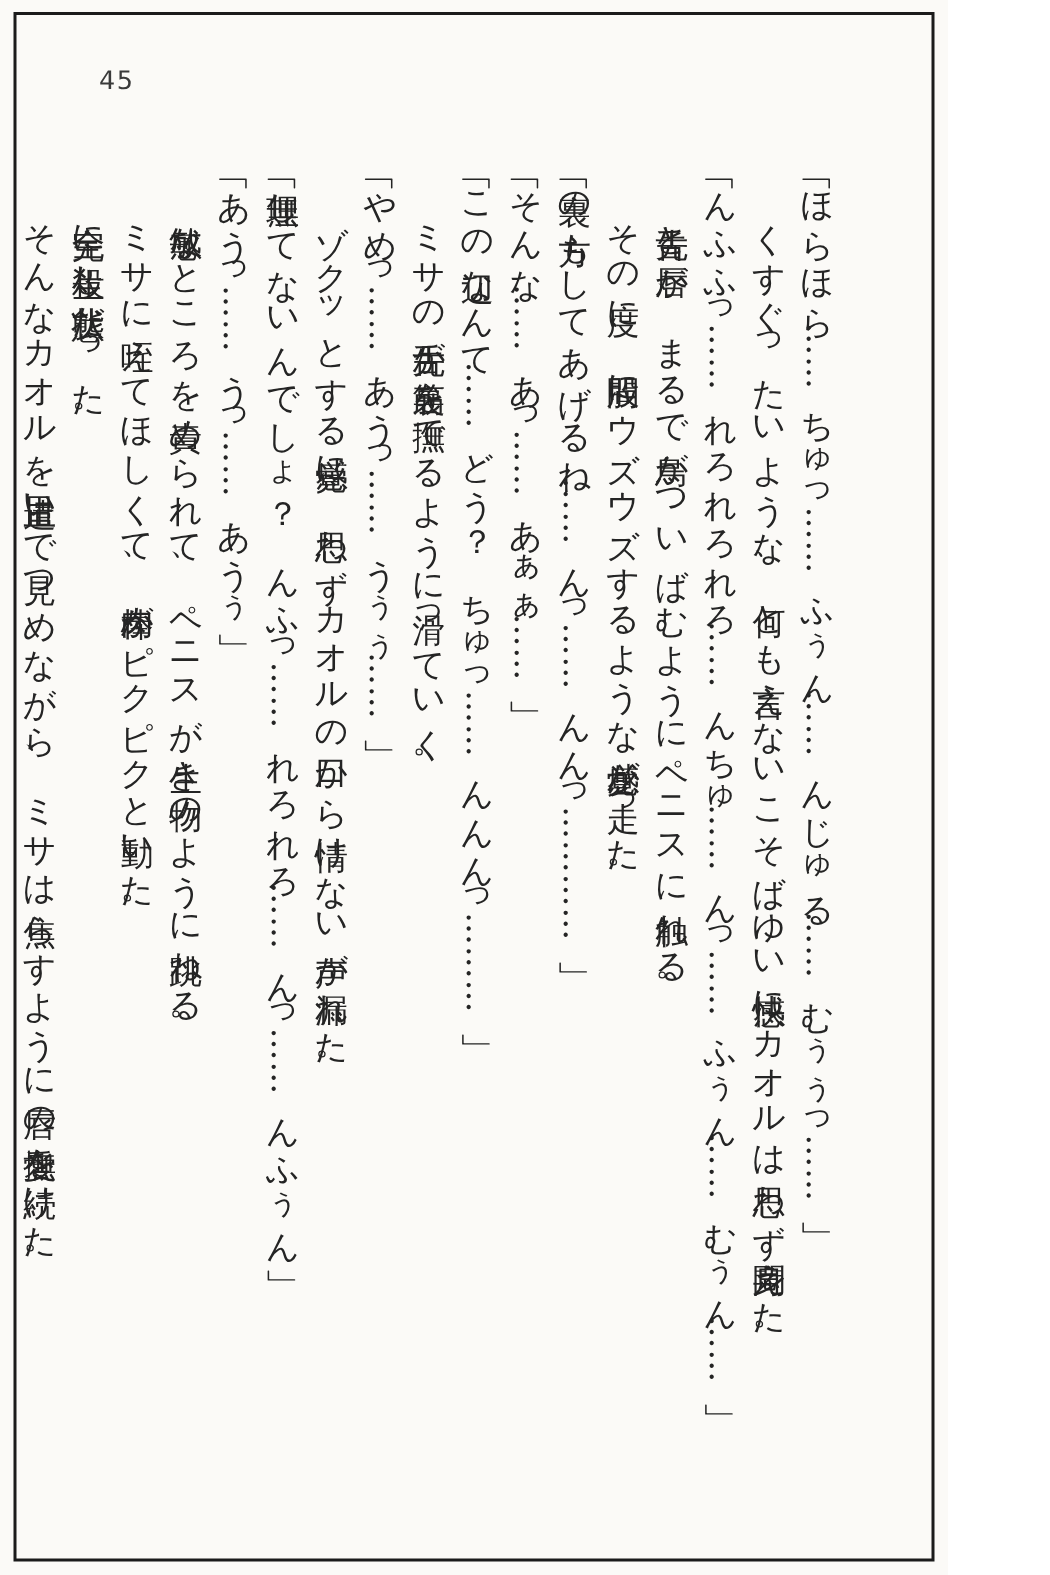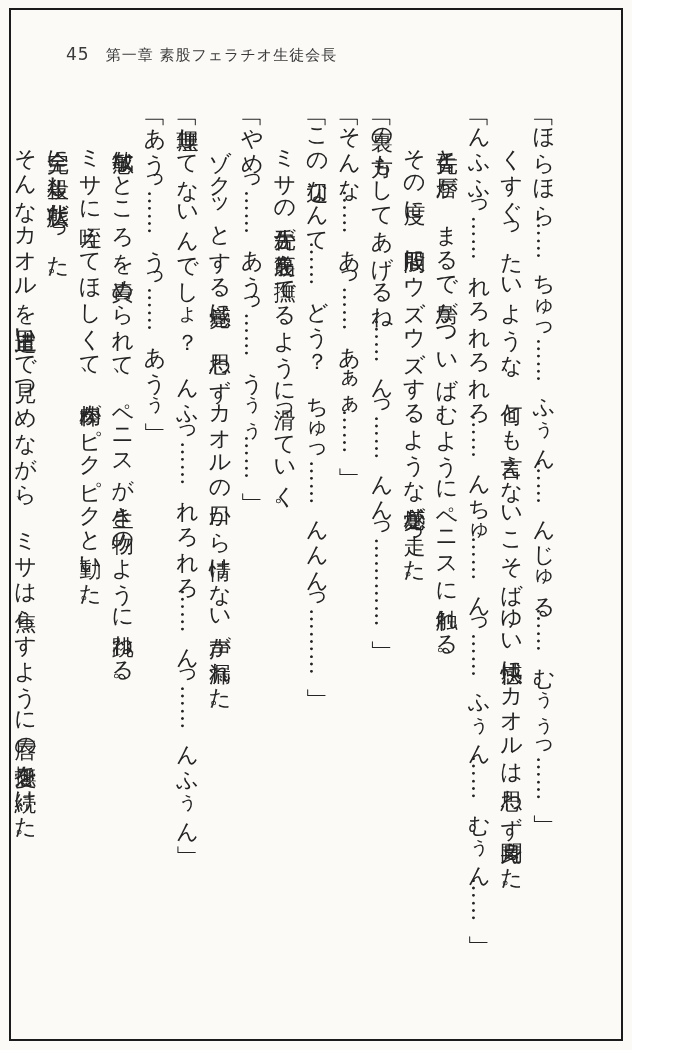--- a/index.html
+++ b/index.html
@@ -45,21 +45,20 @@
   .vtext p.narration{text-indent:1em;}
 </style>
 </head>
 <body>
 
 <div class="page">
   <div class="frame"></div>
 
   <header class="running-head">
     <span class="pagenum">45</span>
-    <span class="chapter">第一章 素股フェラチオ生徒会長</span>
   </header>
 
   <main class="vtext">
     <p class="dialogue">「ほらほら……ちゅっ……ふぅん……んじゅる……むぅぅっ……」</p>
     <p class="narration">くすぐったいような、何とも言えないこそばゆい快感にカオルは思わず身悶えた。</p>
     <p class="dialogue">「んふふっ……れろれろれろ……んちゅ……んっ……ふぅん……むぅん……」</p>
     <p class="narration">舌先と唇が、まるで鳥がついばむようにペニスに触れる。</p>
     <p class="narration">その度に、股間にウズウズするような感覚が走った。</p>
     <p class="dialogue">「裏の方もしてあげるね……んっ……んんっ…………」</p>
     <p class="dialogue">「そんな……あっ……あぁぁ……」</p>

